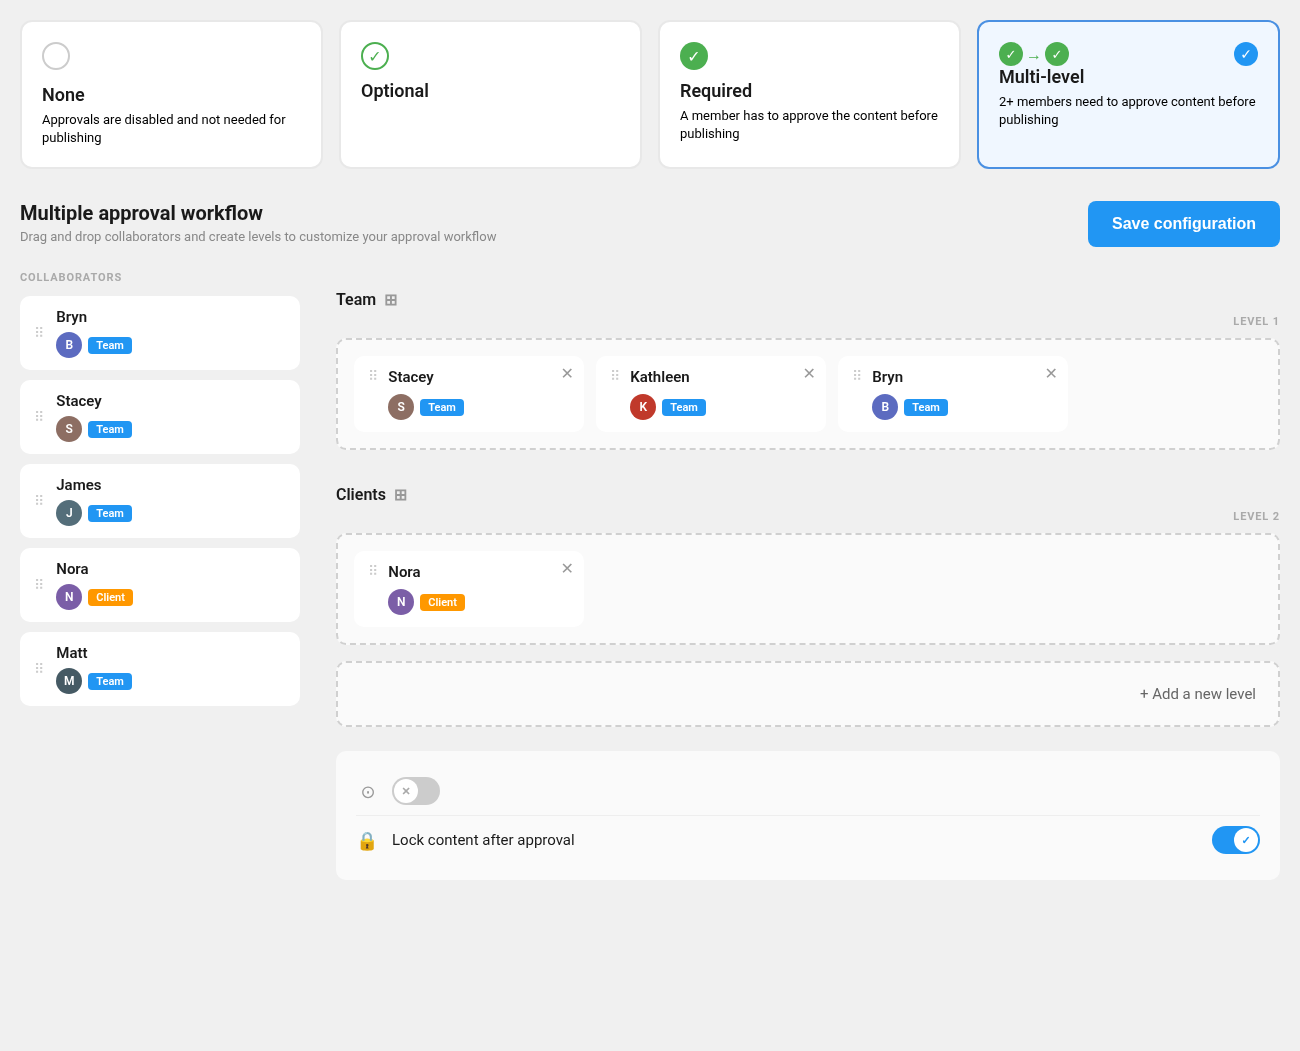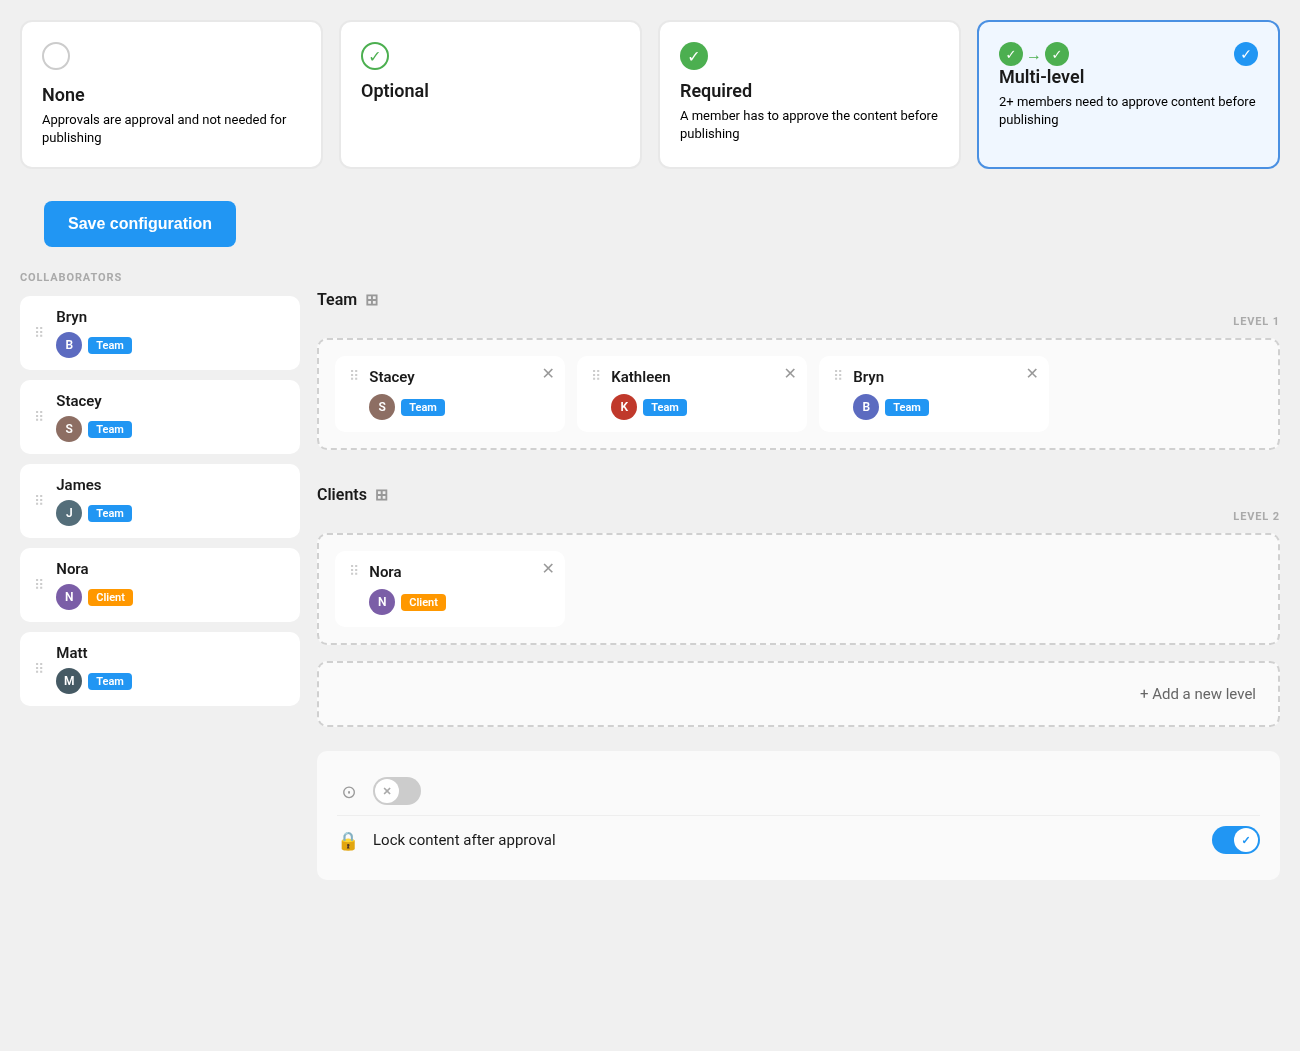--- a/index.html
+++ b/index.html
@@ -128,21 +128,21 @@
       font-size: 16px;
       font-weight: 600;
       cursor: pointer;
       white-space: nowrap;
       margin-left: 24px;
     }
 
     
     .main-layout {
       display: flex;
-      gap: 17px;
+      gap: 36px;
     }
 
     
     .collaborators-sidebar {
       width: 280px;
       flex-shrink: 0;
     }
     .collaborators-label {
       font-size: 11px;
       font-weight: 700;
@@ -380,21 +380,21 @@
 </head>
 <body>
 
 <div class="approval-cards">
 
   <div class="approval-card">
     <div class="card-icon">
       <span class="icon-circle-empty"></span>
     </div>
     <div class="card-title">None</div>
-    <div class="card-desc">Approvals are approval and not needed for publishing</div>
+    <div class="card-desc">Approvals are disabled and not needed for publishing</div>
   </div>
 
   <div class="approval-card">
     <div class="card-icon">
       <span class="icon-check-outline-green">✓</span>
     </div>
     <div class="card-title">Optional</div>
   </div>
 
   <div class="approval-card">
@@ -414,20 +414,24 @@
       </div>
       <span class="selected-badge">✓</span>
     </div>
     <div class="card-title">Multi-level</div>
     <div class="card-desc">2+ members need to approve content before publishing</div>
   </div>
 
 </div>
 
 <div class="workflow-header">
+  <div>
+    <div class="workflow-title">Multiple approval workflow</div>
+    <div class="workflow-subtitle">Drag and drop collaborators and create levels to customize your approval workflow</div>
+  </div>
   <button class="save-btn">Save configuration</button>
 </div>
 
 <div class="main-layout">
 
   <div class="collaborators-sidebar">
     <div class="collaborators-label">COLLABORATORS</div>
 
     <div id="collaborators-list">
         <div class="collaborator-card">

